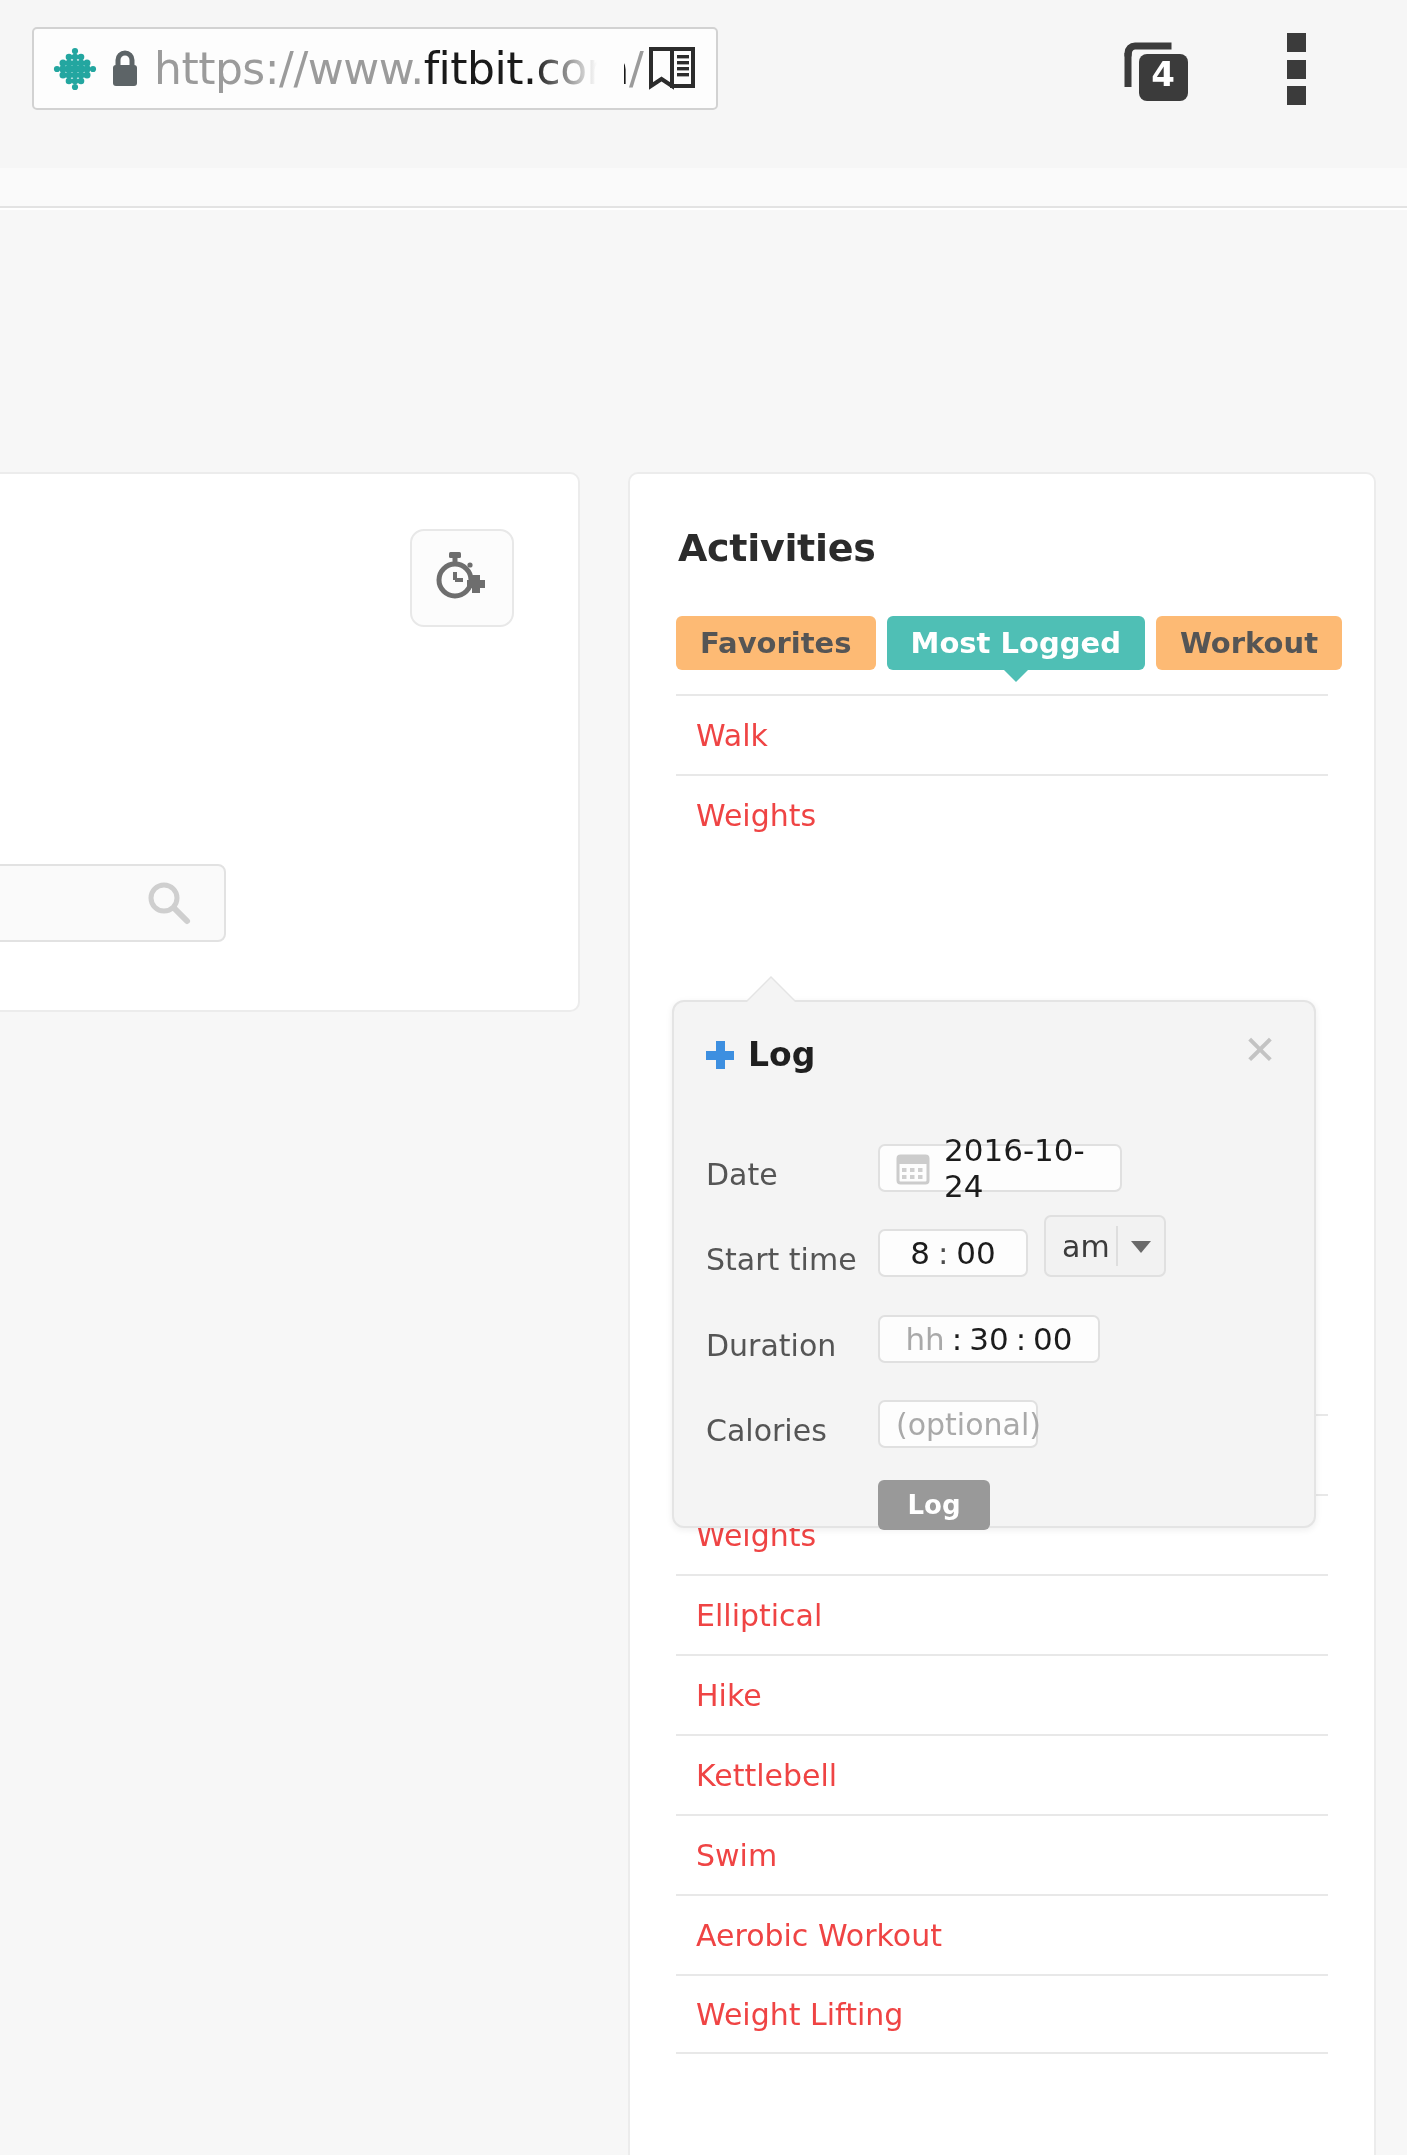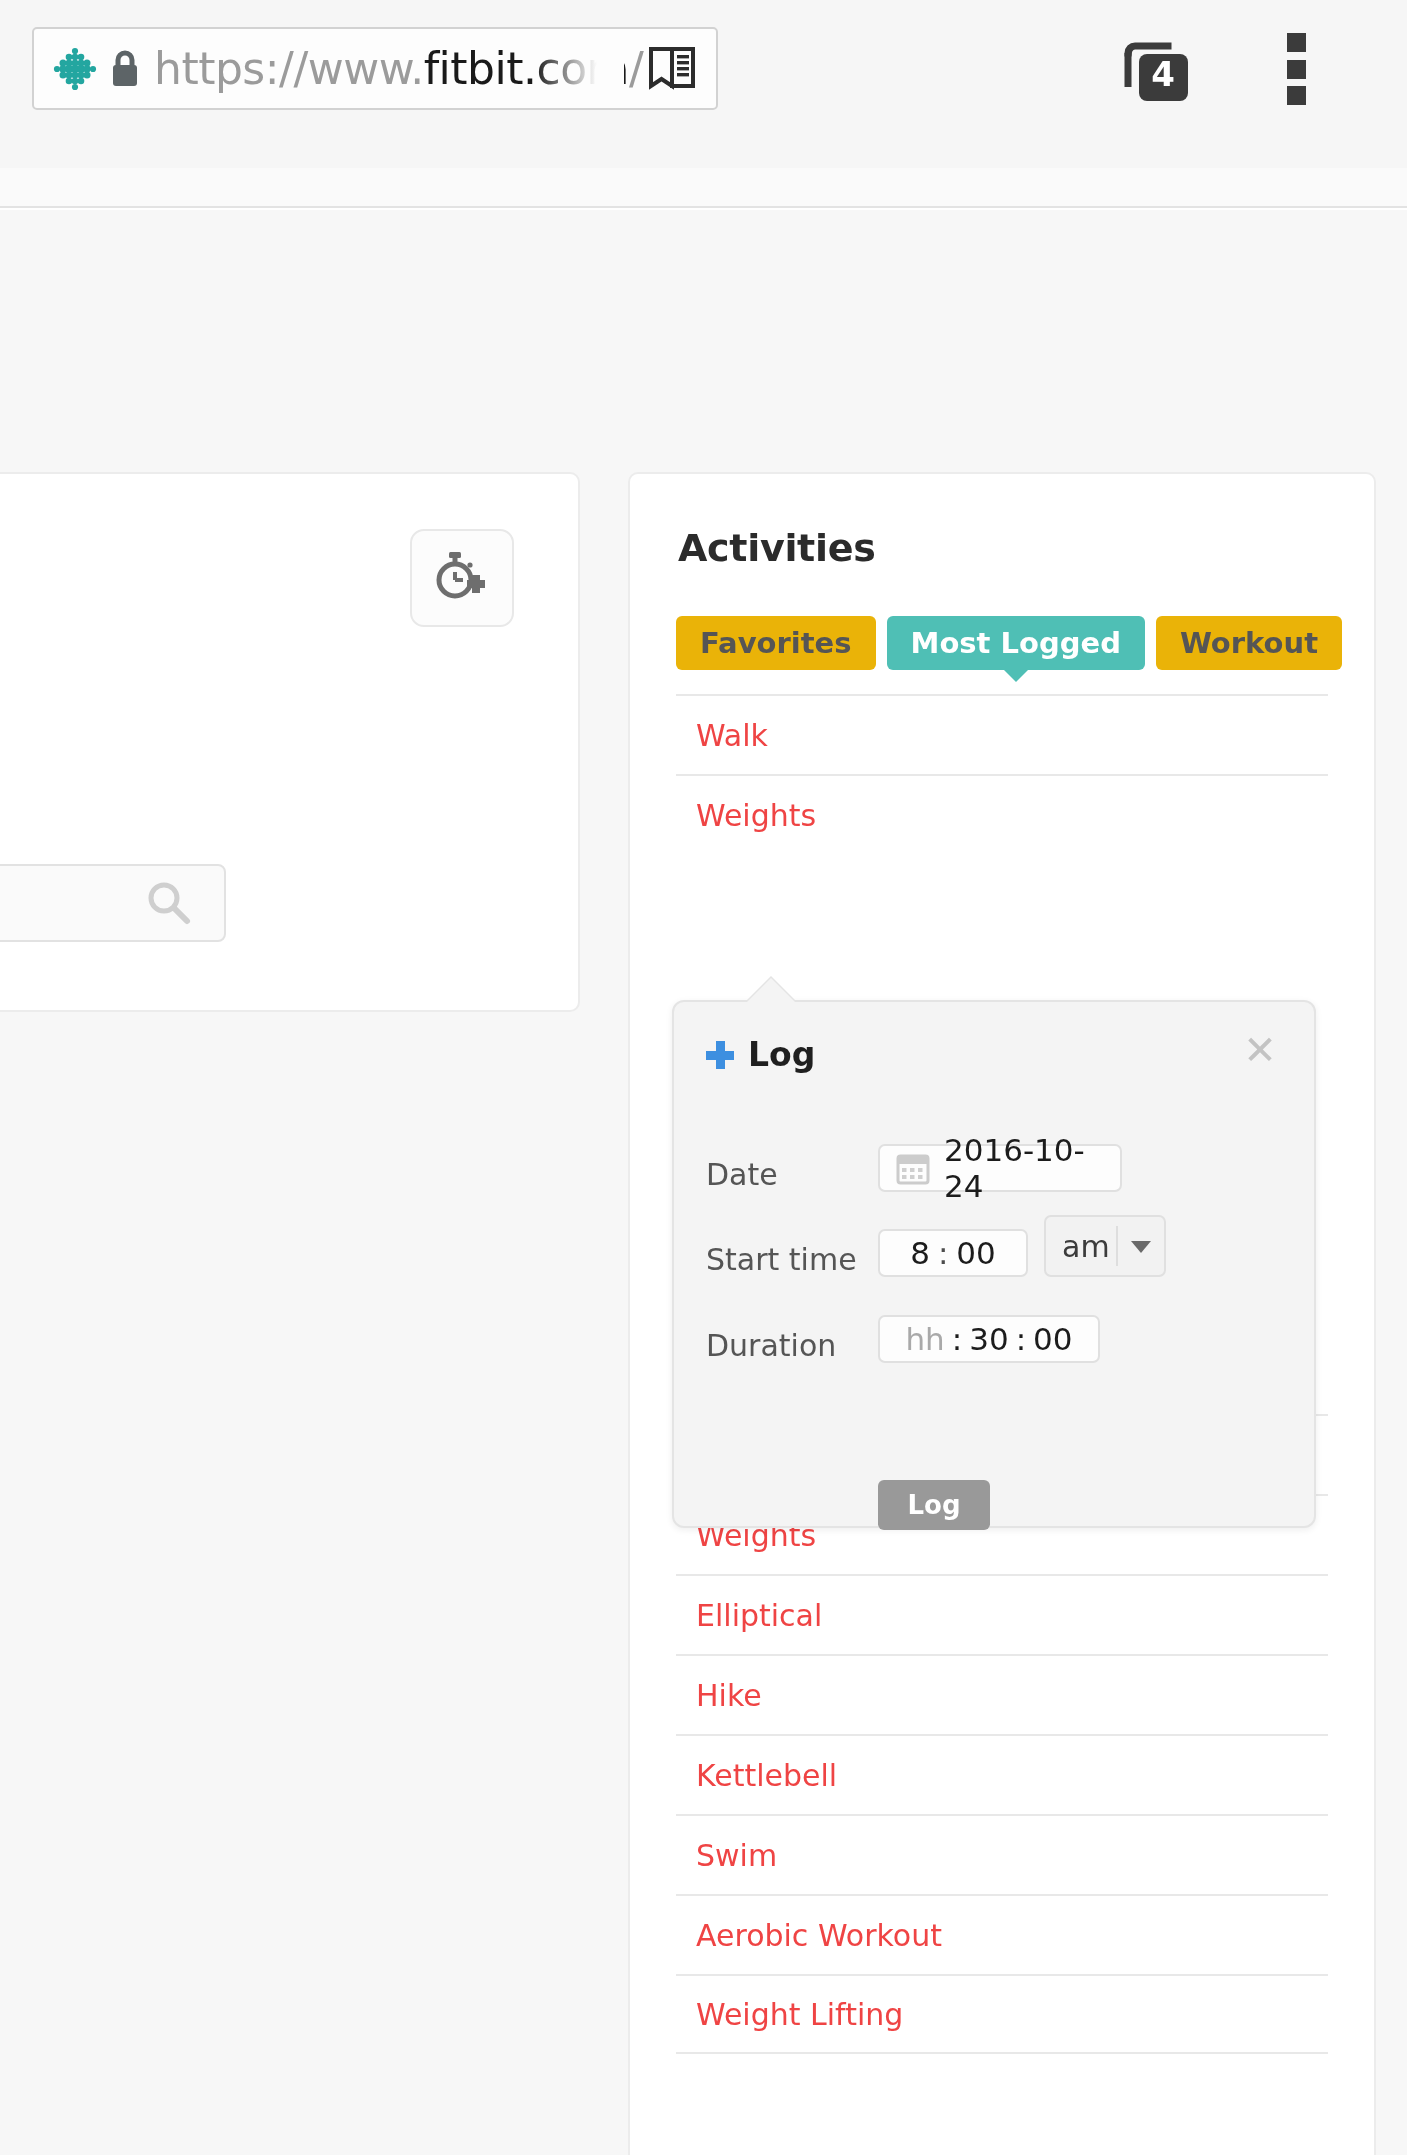--- a/index.html
+++ b/index.html
@@ -138,21 +138,21 @@
     font-size: 38px; font-weight: bold; color: #2b2b2b;
     letter-spacing: -0.3px;
   }
   .tabs {
     position: absolute; left: 46px; top: 142px;
     display: flex; gap: 11px;
   }
   .tab {
     height: 54px; padding: 0 24px;
     display: flex; align-items: center; justify-content: center;
-    background: #eab308; color: #555555;
+    background: #fdba74; color: #555555;
     font-size: 29px; font-weight: bold;
     border-radius: 6px;
     position: relative;
     white-space: nowrap;
   }
   .tab.active {
     background: #4fbfb5; color: #ffffff;
   }
   .tab.active::after {
     content: ""; position: absolute;
@@ -495,20 +495,24 @@
         <span class="flabel">Duration</span>
         <span class="finput dur-input">
           <span class="ph">hh</span>
           <span class="sep">:</span>
           <span>30</span>
           <span class="sep">:</span>
           <span>00</span>
         </span>
       </div>
 
+      <div class="frow frow-cal">
+        <span class="flabel">Calories</span>
+        <span class="finput cal-input">(optional)</span>
+      </div>
 
       <div class="log-btn">
         <span>Log</span>
       </div>
     </div>
 
   </div>
 </div>
 
 </body></html>

